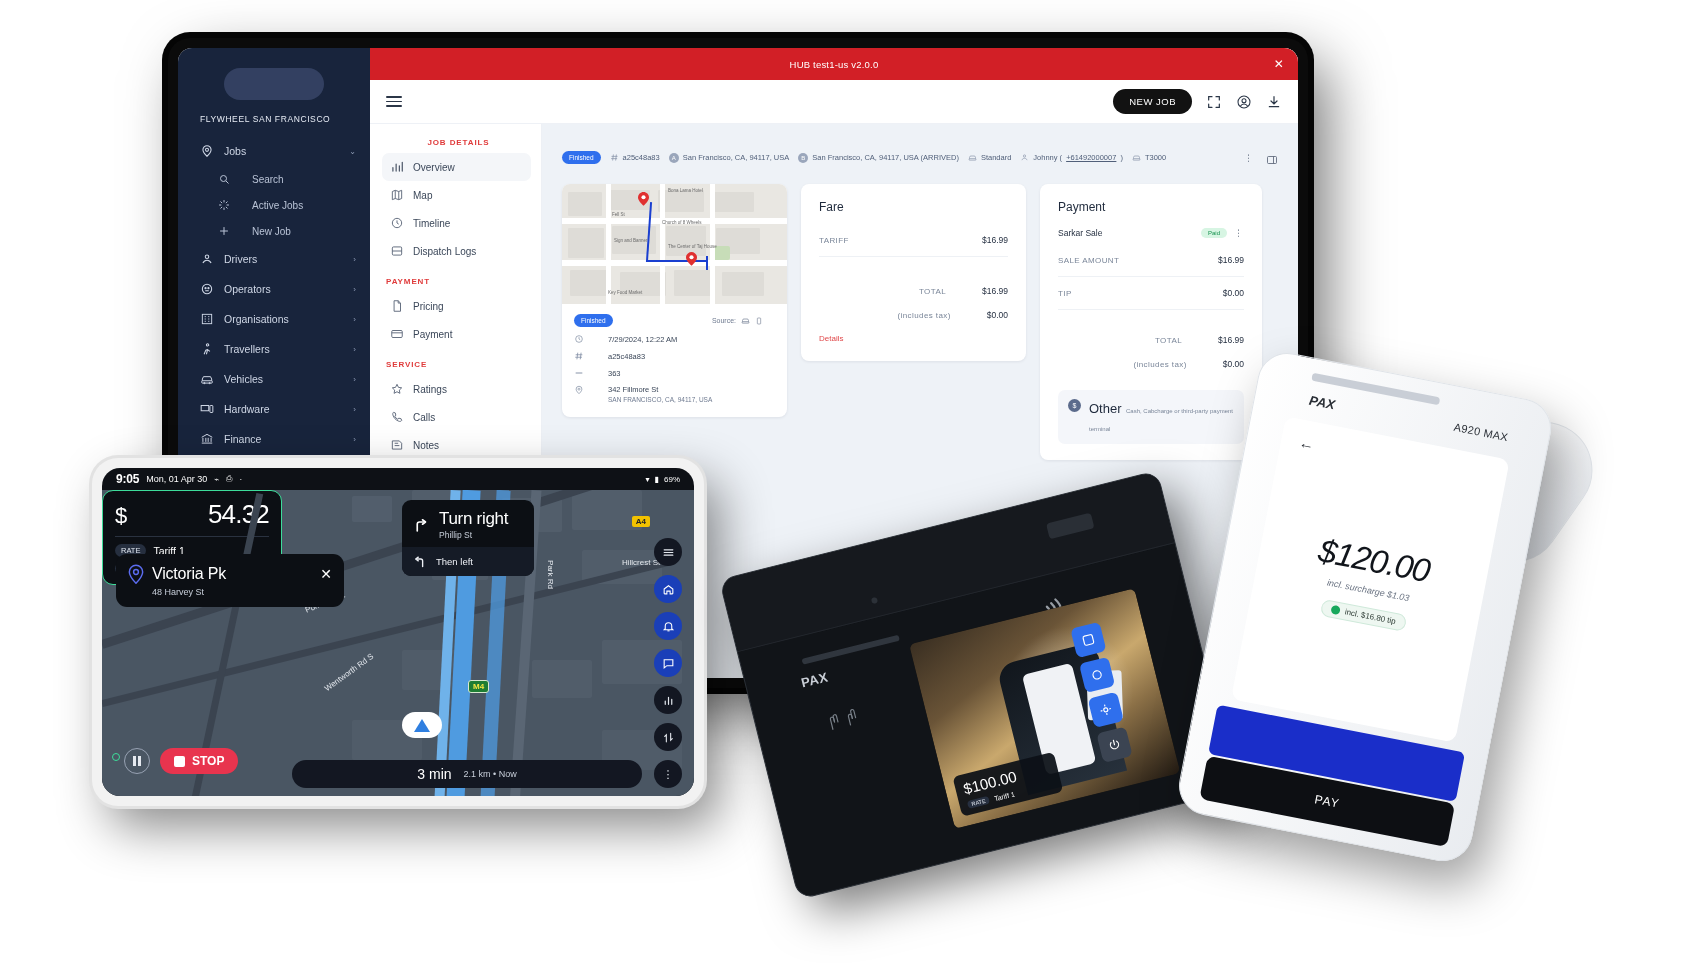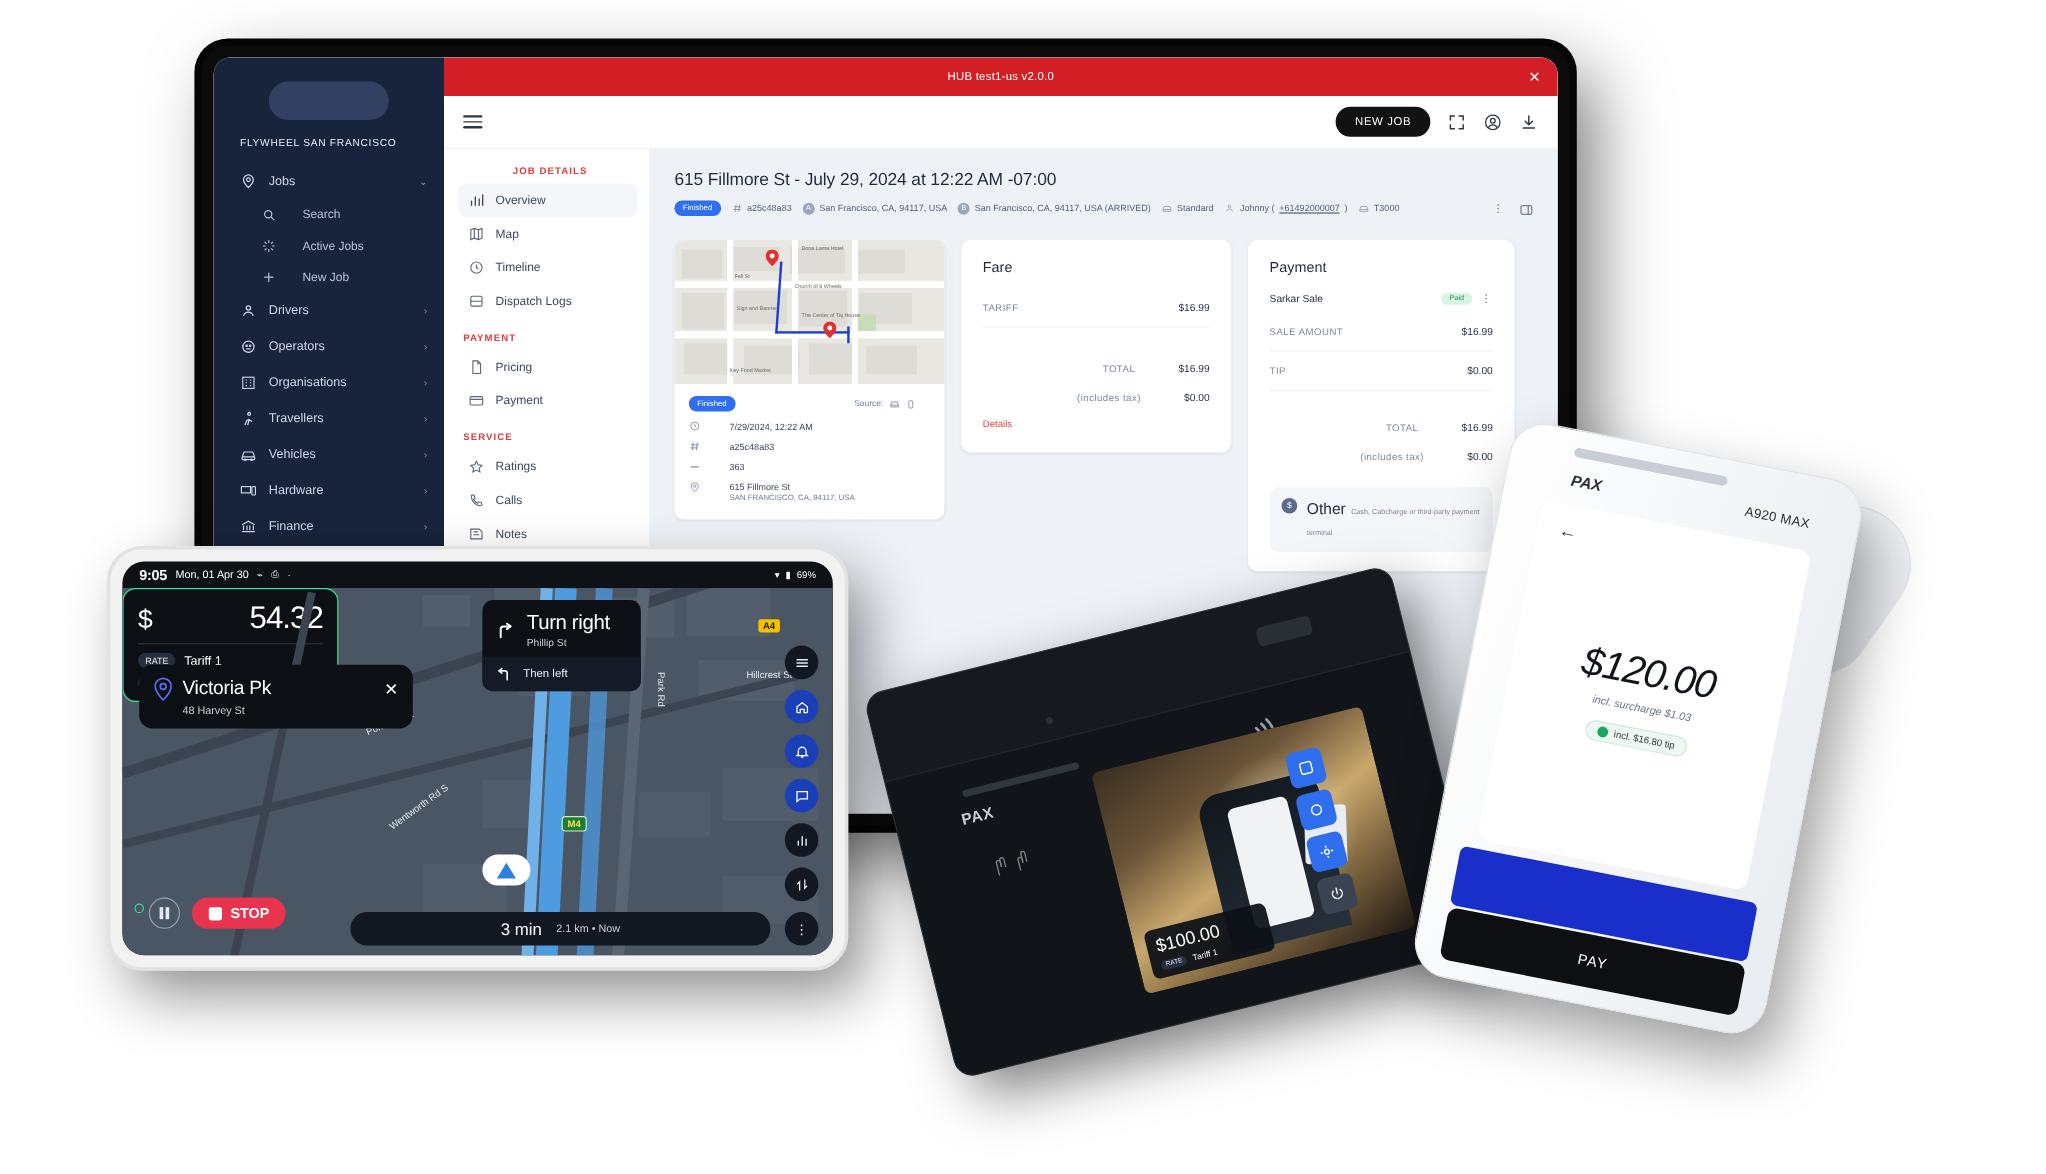--- a/index.html
+++ b/index.html
@@ -531,21 +531,20 @@
                 <svg viewBox="0 0 24 24" fill="none" stroke="#5b6679" stroke-width="1.6">
                     <path d="M4 5h12l4 4v10H4z"></path>
                     <path d="M8 9h6M8 13h8"></path>
                   </svg>
               </span>
               <span>Notes</span>
             </div>
           </div>
 
           <div id="jobbody">
-            <div id="job-title">615 Fillmore St - July 29, 2024 at 12:22 AM -07:00</div>
 
             <div id="job-meta">
               <span class="pill">Finished</span>
               <span class="meta">
                 <span class="ic">
                   <svg viewBox="0 0 24 24" fill="none" stroke="#8793a8" stroke-width="2">
                       <path d="M9 4L7 20M17 4l-2 16M4 9h16M3 15h16"></path>
                     </svg>
                 </span>
                 <span>a25c48a83</span>
@@ -686,21 +685,21 @@
                     <span>363</span>
                   </div>
                   <div class="mm-row addr">
                     <span class="ic">
                       <svg viewBox="0 0 24 24" fill="none" stroke="#8793a8" stroke-width="1.8">
                           <path d="M12 21s7-6.2 7-11a7 7 0 10-14 0c0 4.8 7 11 7 11z"></path>
                           <circle cx="12" cy="10" r="2.4"></circle>
                         </svg>
                     </span>
                     <span>
-                      <span>615 Fillmore St</span>
+                      <span>342 Fillmore St</span>
                       <span class="addr-sub">SAN FRANCISCO, CA, 94117, USA</span>
                     </span>
                   </div>
                 </div>
               </div>
 
               <div class="card" id="farecard">
                 <h3>Fare</h3>
                 <div class="ln">
                   <span class="k">TARIFF</span>

